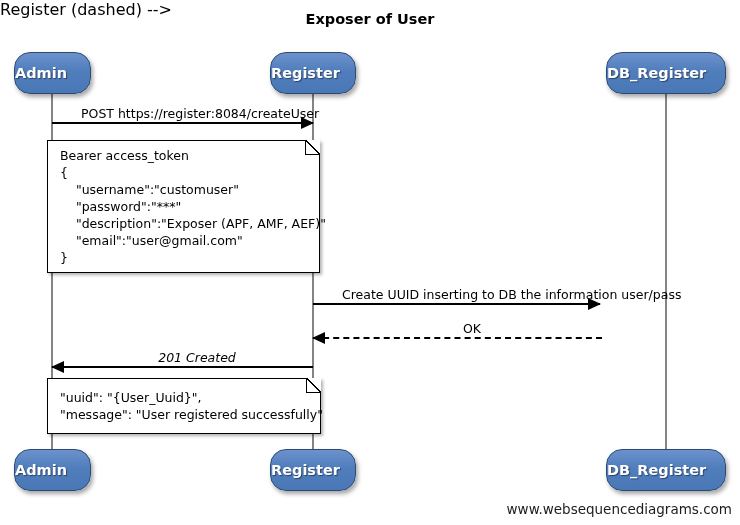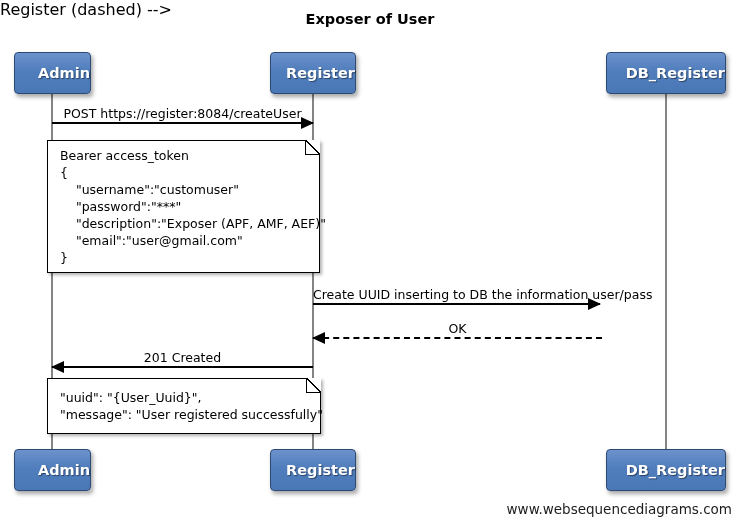--- a/index.html
+++ b/index.html
@@ -28,43 +28,44 @@
     height: 355px;
     width: 2px;
     background: #848484;
     z-index: 1;
   }
   .actor {
     position: absolute;
     height: 42px;
     background: linear-gradient(180deg, #6c92cc 0%, #507dbc 45%, #4a77b5 100%);
     border: 1.5px solid #2d4a72;
-    border-radius: 4px;
+    border-radius: 16px;
     box-shadow: 2px 3px 4px rgba(0,0,0,0.35);
     display: flex;
     align-items: center;
-    justify-content: flex-end;
+    justify-content: flex-start;
     z-index: 2;
   }
   .actor span {
     color: #ffffff;
     font-weight: bold;
     font-size: 14.5px;
     text-shadow: 1px 1px 1px rgba(0,0,0,0.45);
   }
   .msg {
     position: absolute;
     z-index: 2;
   }
   .msg-label {
     text-align: center;
     font-size: 12.5px;
     color: #000;
     line-height: 16px;
     white-space: nowrap;
+    padding-left: 29px;
   }
   .msg-line {
     position: relative;
     height: 0;
     border-top: 2px solid #000;
   }
   .msg-line.dashed { border-top-style: dashed; }
   .msg-line.head-right::after {
     content: "";
     position: absolute;
@@ -167,21 +168,21 @@
     <div class="msg-line head-right"></div>
   </div>
 
    Register (dashed) --&gt;
   <div class="msg" style="left:313px; top:321px; width:289px;">
     <div class="msg-label">OK</div>
     <div class="msg-line dashed head-left"></div>
   </div>
 
   
-  <div class="msg" style="left:52px; top:350px; width:261px;">
+  <div class="msg" style="left:52px; top:350px; width:261px;font-style:italic;">
     <div class="msg-label">201 Created</div>
     <div class="msg-line head-left"></div>
   </div>
 
   
   <div class="note" style="left:47px; top:378px; width:274px; height:56px;">
     <span class="fold"></span>
     <div class="note-line">"uuid": "{User_Uuid}",</div>
     <div class="note-line">"message": "User registered successfully"</div>
   </div>

